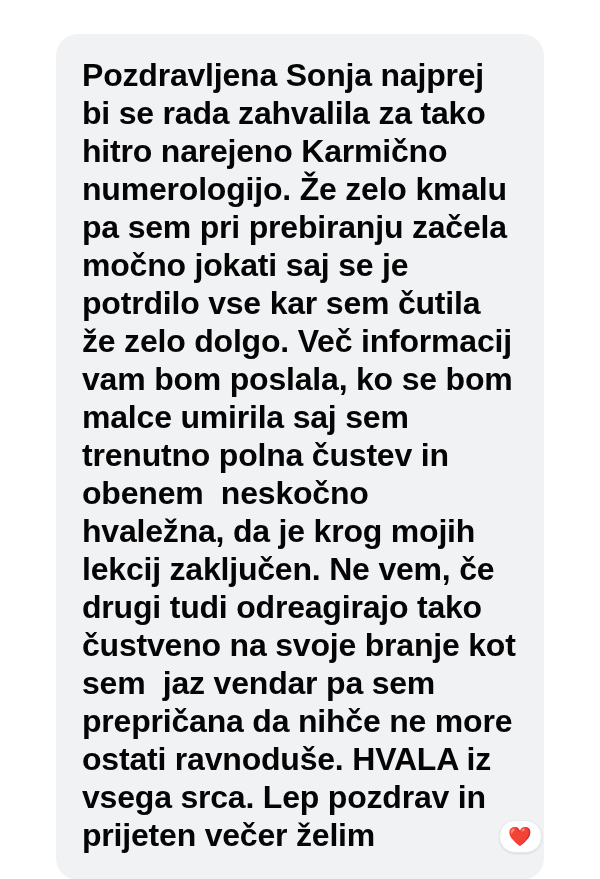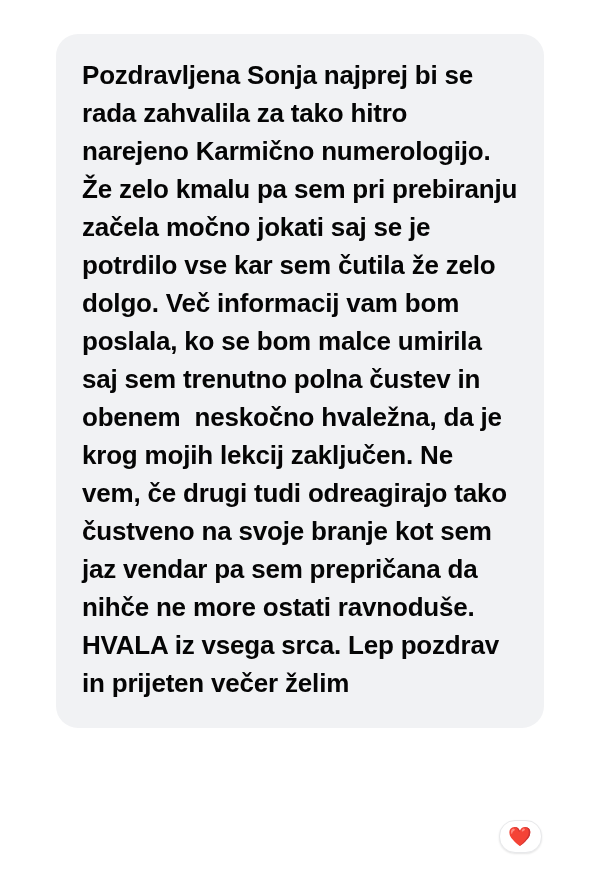--- a/index.html
+++ b/index.html
@@ -33,21 +33,21 @@
     margin-left: 56px;
     margin-right: 56px;
     background: #f1f2f4;
     border-radius: 22px;
     padding: 22px 26px 26px 26px;
     box-sizing: border-box;
     width: 488px;
   }
   .message-text {
     font-family: "Liberation Sans", sans-serif;
-    font-size: 26px;
+    font-size: 32px;
     line-height: 38px;
     color: #050505;
     font-weight: 700;
     letter-spacing: -0.2px;
     white-space: pre-wrap;
     word-wrap: break-word;
   }
   .reaction-row {
     position: absolute;
     left: 0;

